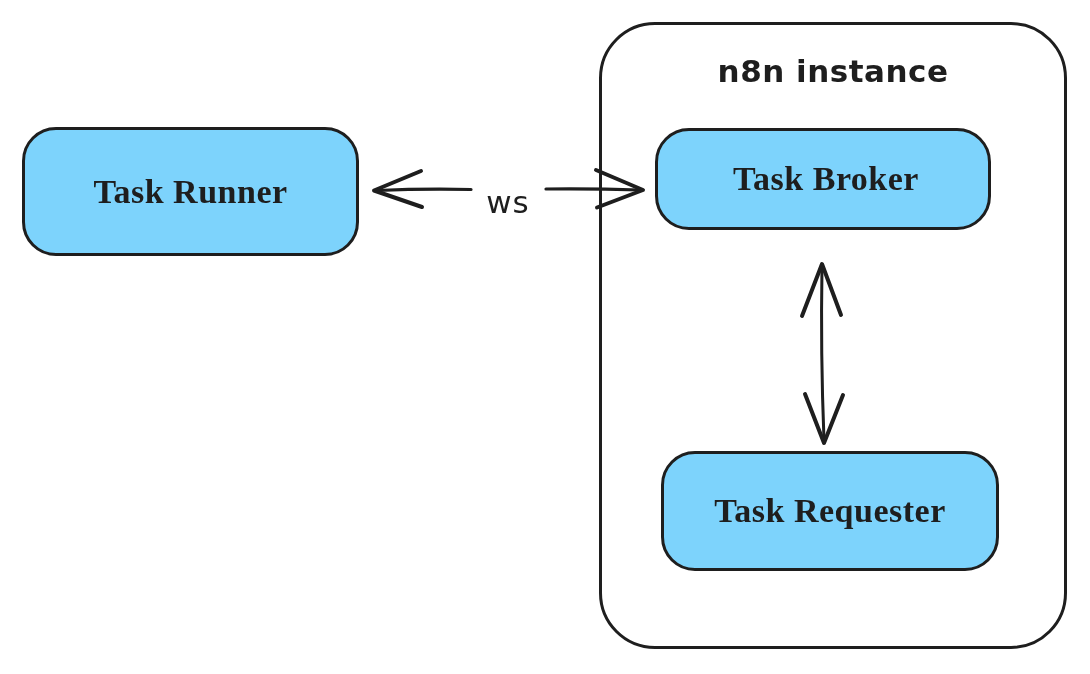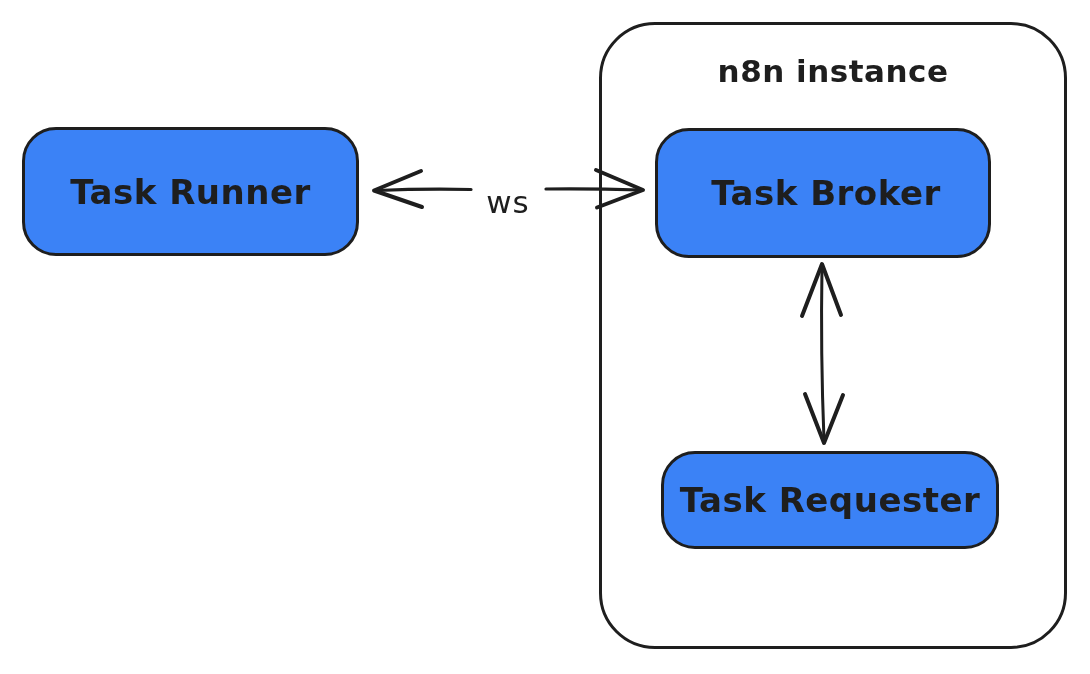--- a/index.html
+++ b/index.html
@@ -22,24 +22,25 @@
     top: 0;
     width: 1090px;
     height: 674px;
     pointer-events: none;
   }
   .node-box {
     position: absolute;
     box-sizing: border-box;
     border: 3.5px solid #1e1e1e;
     border-radius: 34px;
-    background: #3b82f6;
+    background: #7dd3fc;
     display: flex;
     align-items: center;
     justify-content: center;
+    font-family: Liberation Serif, serif;
   }
   .node-label {
     font-size: 34px;
     font-weight: 600;
     letter-spacing: 0.5px;
     white-space: nowrap;
   }
   .task-runner {
     left: 22px;
     top: 127px;
@@ -64,28 +65,28 @@
     width: 100%;
     text-align: center;
     font-size: 31px;
     font-weight: 600;
     letter-spacing: 0.5px;
   }
   .task-broker {
     left: 655px;
     top: 128px;
     width: 336px;
-    height: 130px;
+    height: 102px;
     padding-left: 6px;
   }
   .task-requester {
     left: 661px;
     top: 451px;
     width: 338px;
-    height: 98px;
+    height: 120px;
     text-align: center;
   }
   .ws-label {
     position: absolute;
     left: 468px;
     top: 184px;
     width: 80px;
     text-align: center;
     font-size: 31px;
     font-weight: 400;

